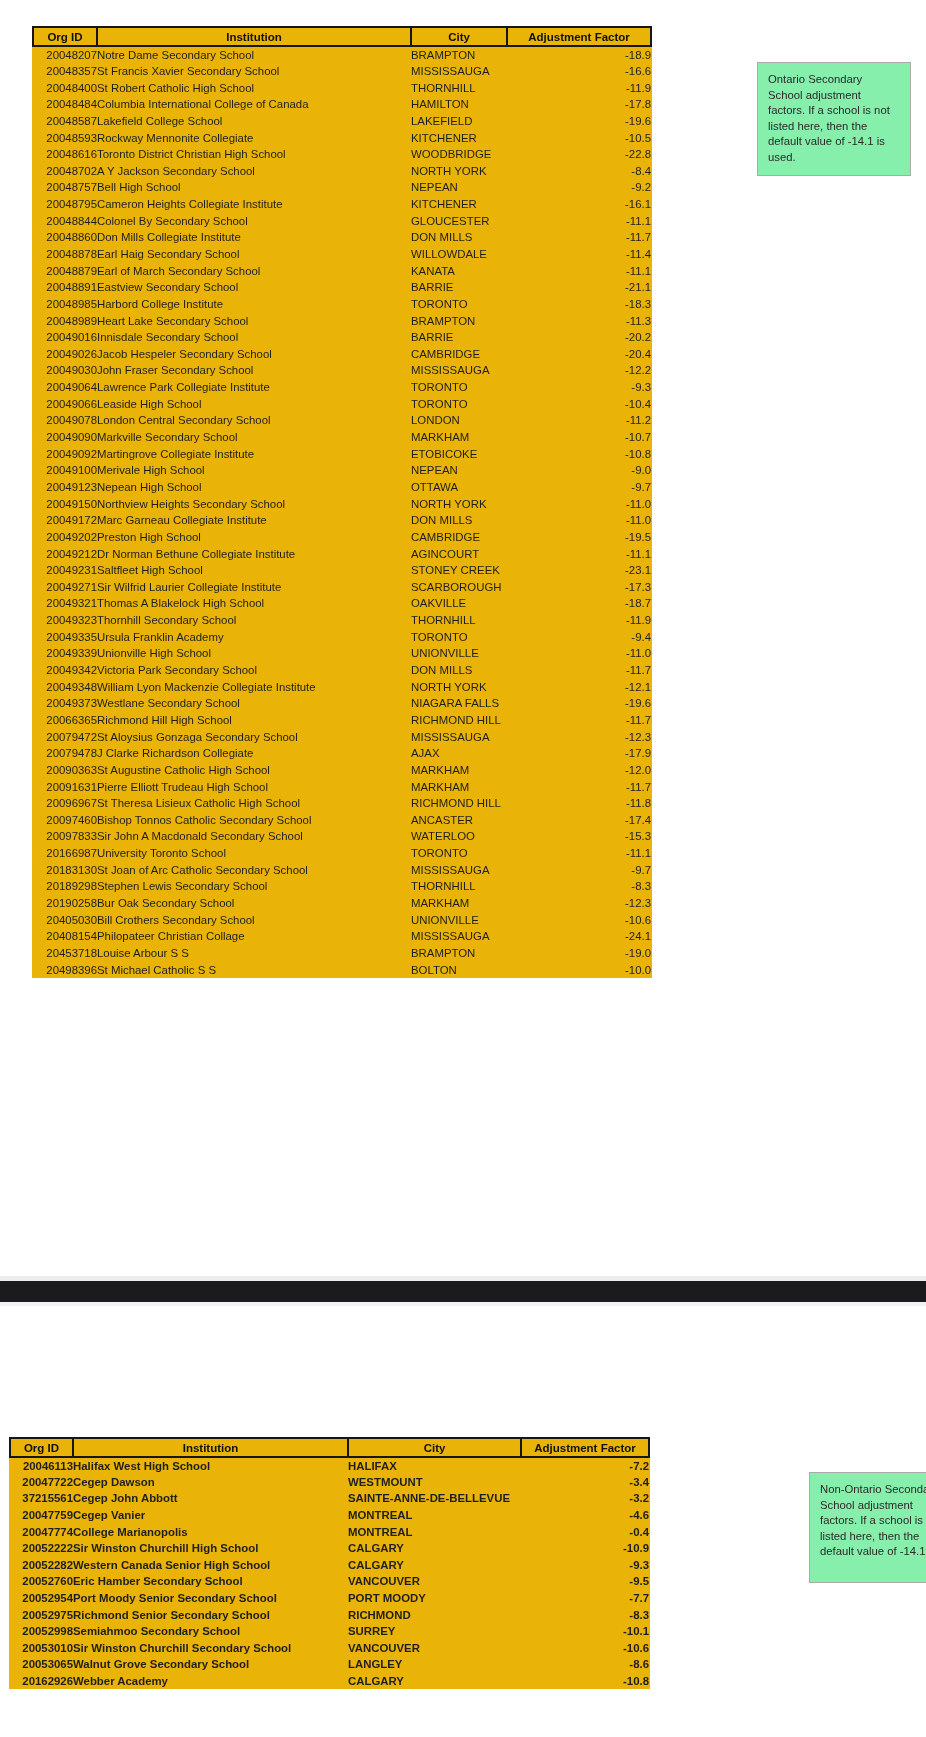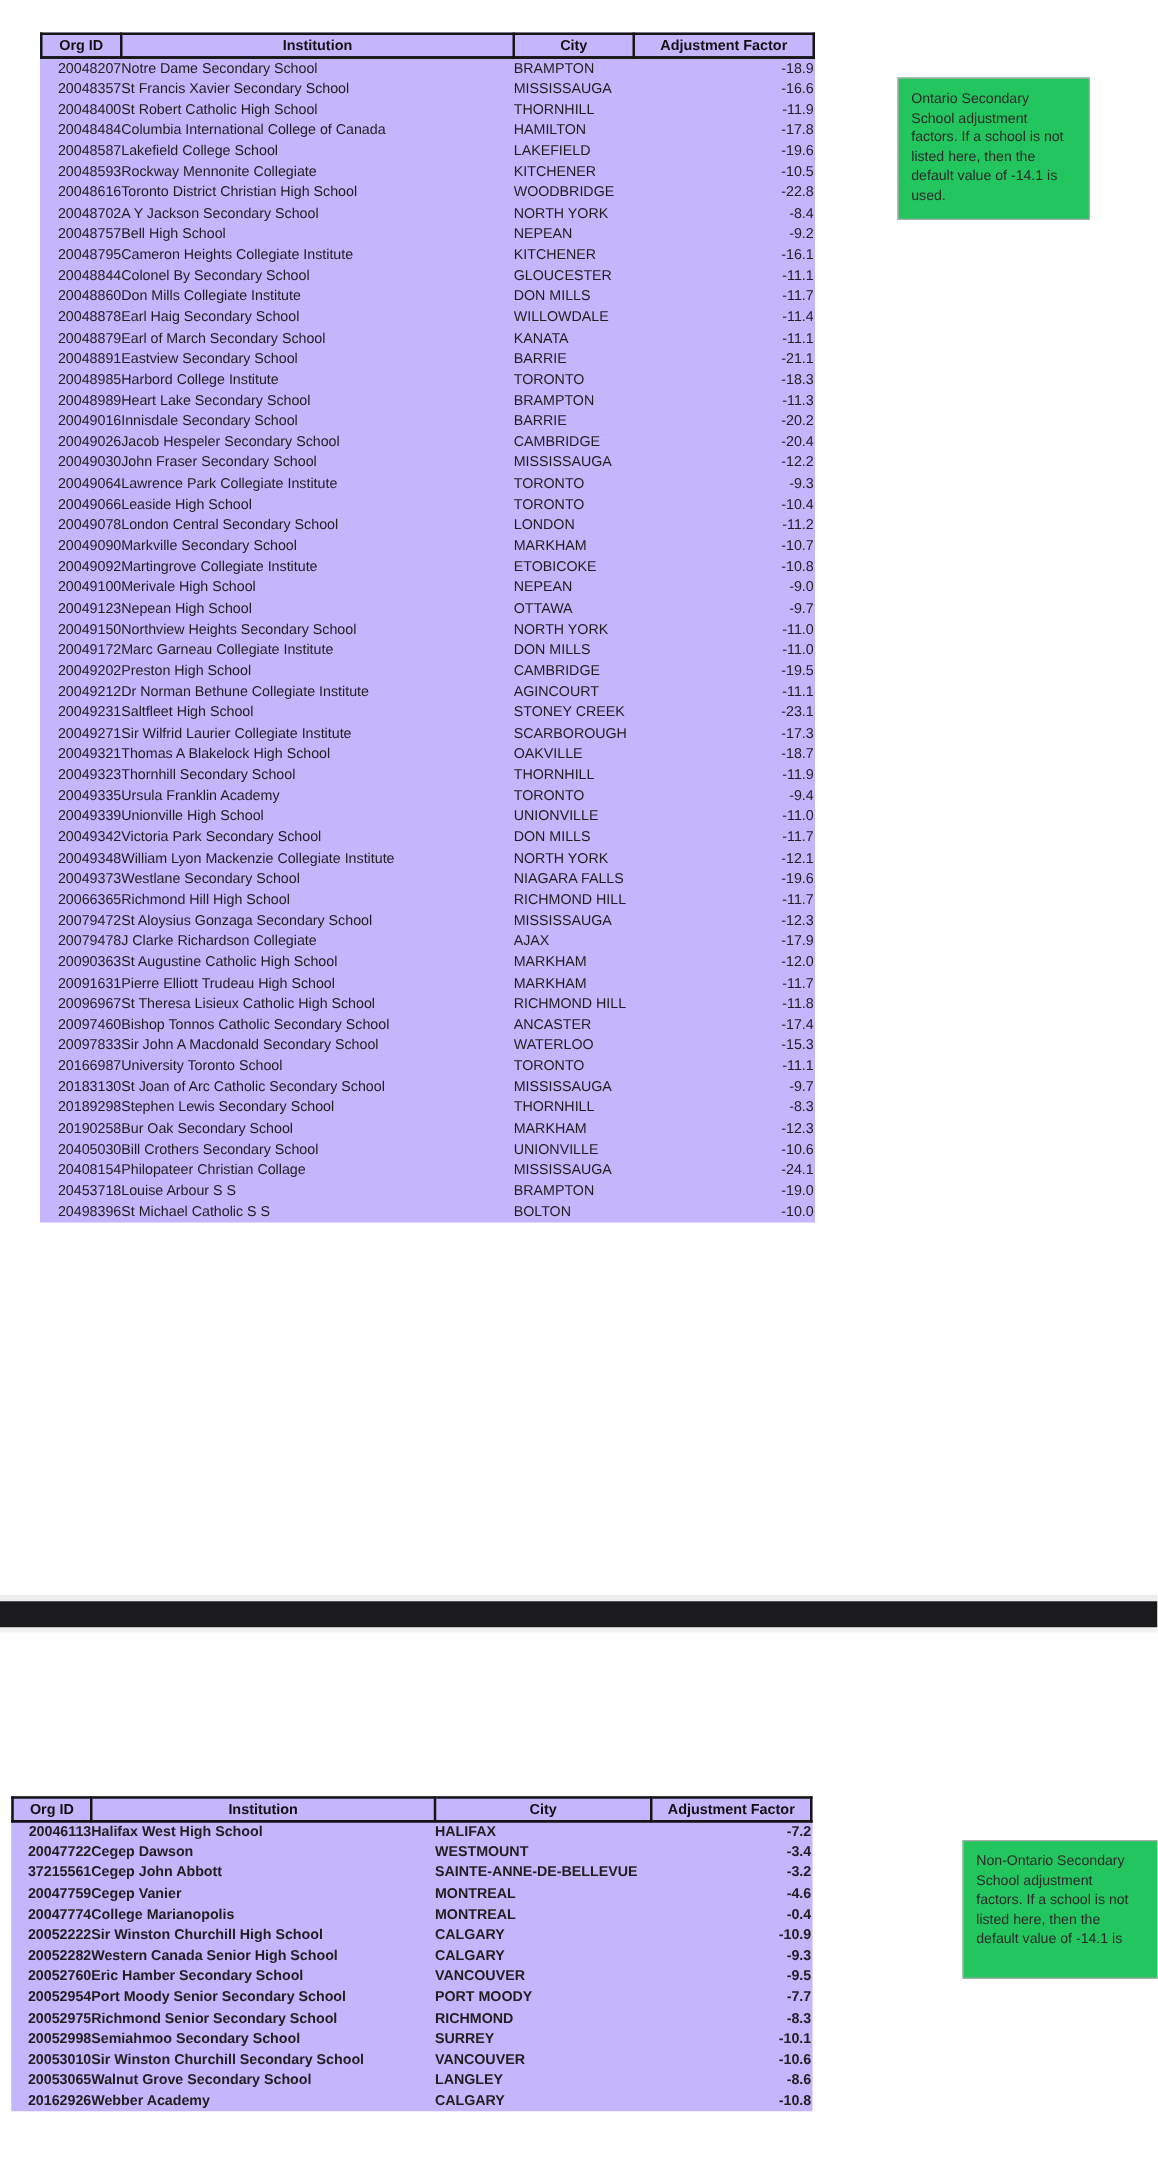--- a/index.html
+++ b/index.html
@@ -10,21 +10,21 @@
     height: 1737px;
     font-family: "Liberation Sans", sans-serif;
     color: #1c1c1c;
     overflow: hidden;
   }
 
   table.tbl {
     position: absolute;
     border-collapse: collapse;
     table-layout: fixed;
-    background: #c4b5fd;
+    background: #eab308;
   }
   table.tbl th {
     border: 2px solid #161616;
     font-size: 11.5px;
     font-weight: bold;
     text-align: center;
     height: 19px;
     padding: 0 2px;
     color: #111111;
     white-space: nowrap;
@@ -44,26 +44,27 @@
   #table-non-ontario td { height: 16.6px; font-weight: bold; }
 
   td.c0 { text-align: right; padding-right: 5px; }
   td.c1 { text-align: left;  padding-left: 5px; }
   td.c2 { text-align: left;  padding-left: 6px; }
   td.c3 { text-align: right; padding-right: 4px; }
 
   .note-box {
     position: absolute;
     border: 1px solid #ababab;
-    background: #22c55e;
+    background: #86efac;
     font-size: 11.3px;
     line-height: 15.6px;
     color: #2a2a2a;
     padding: 9px 8px 0 10px;
     white-space: pre-line;
+    margin-left: 39px;
   }
   #note-ontario     { left: 718px; top: 62px;   width: 154px; height: 114px; }
   #note-non-ontario { left: 770px; top: 1472px; width: 166px; height: 111px; }
 
   .sep-light-top    { position: absolute; left: 0; top: 1276px; width: 926px; height: 5px;  background: #ededed; }
   .sep-bar          { position: absolute; left: 0; top: 1281px; width: 926px; height: 21px; background: #1b1b1e; }
   .sep-light-bottom { position: absolute; left: 0; top: 1302px; width: 926px; height: 4px;  background: #f1f1f1; }
 </style>
 </head>
 <body>

